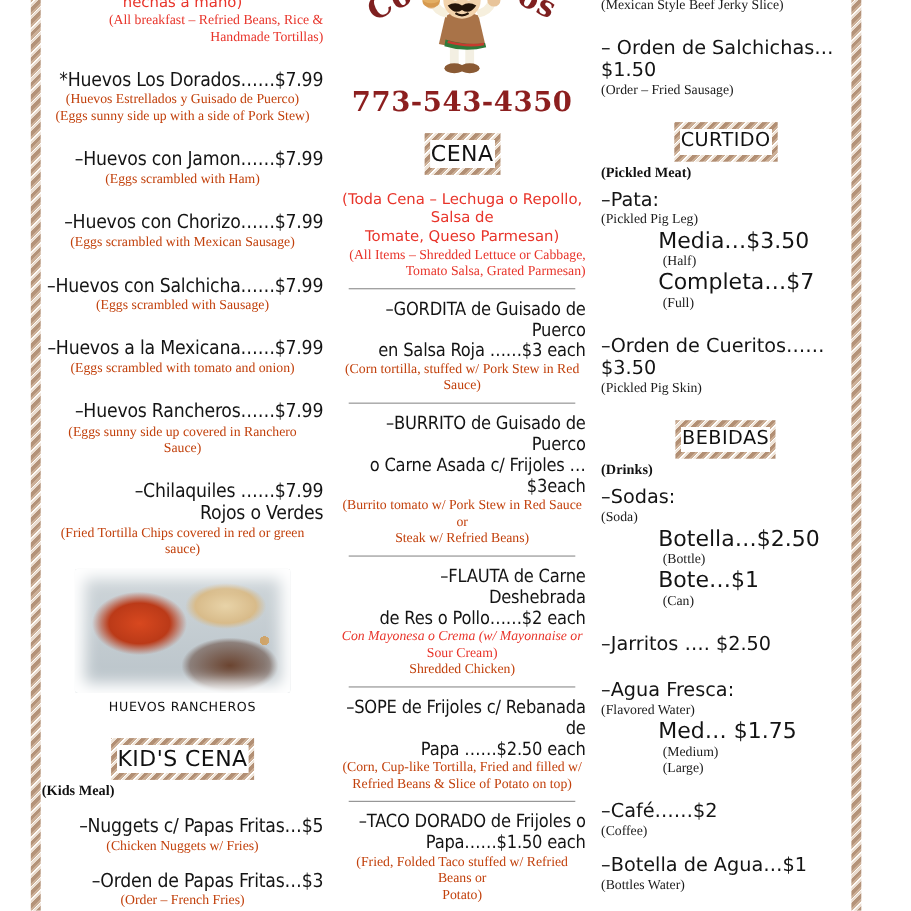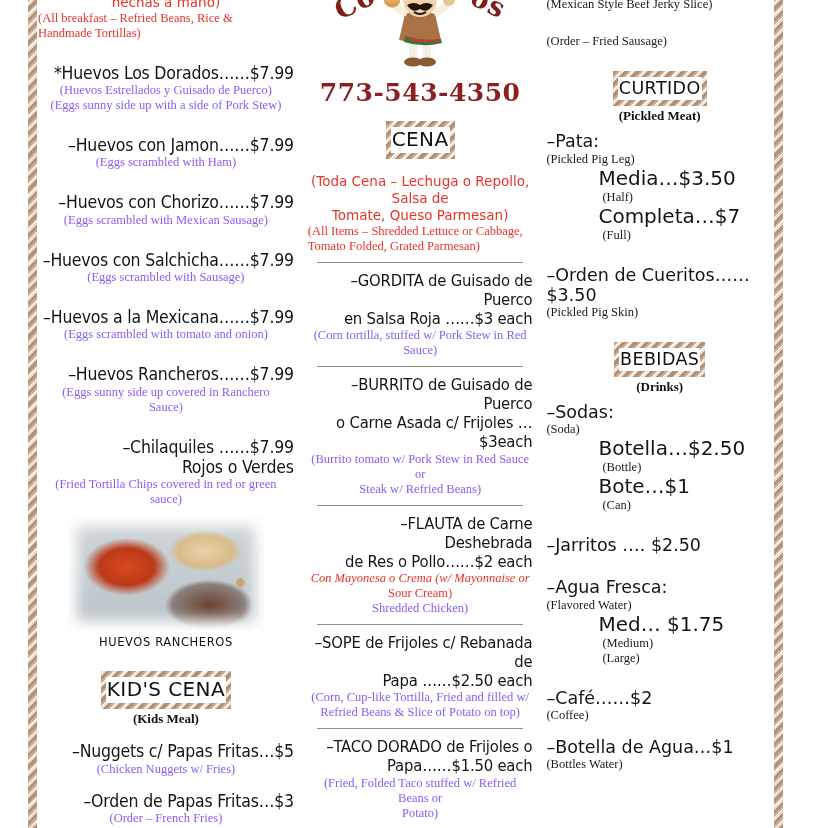--- a/index.html
+++ b/index.html
@@ -46,34 +46,34 @@
     color:#141414;
     text-align:right;
     letter-spacing:-.2px;
     line-height:1.16;
     font-stretch:condensed;
   }
   .item.lead{font-size:16.5px;}
   .desc{
     font-family:"Liberation Serif", serif;
     font-size:12.5px;
-    color:#8b5cf6;
+    color:#c2410c;
     text-align:center;
     line-height:1.2;
   }
   .desc.red, .redline{
     color:#e8342a;
   }
   .redline{
     font-family:"DejaVu Sans", sans-serif;
     font-size:13.5px;text-align:center;line-height:1.25;
   }
   .redserif{
     font-family:"Liberation Serif", serif;
-    font-size:12.5px;color:#e8342a;text-align:left;line-height:1.2;
+    font-size:12.5px;color:#e8342a;text-align:right;line-height:1.2;
   }
   .sp{height:14px;}
   .sp-s{height:7px;}
   .sp-l{height:22px;}
 
   
   .plaque-wrap{text-align:center;}
   .plaque{
     display:inline-block;
     padding:2px 1px 3px;
@@ -92,21 +92,21 @@
     font-family:"DejaVu Sans", sans-serif;
     font-size:20px;
     color:#111;
     letter-spacing:.4px;
     line-height:1.05;
   }
   .plaque.small{font-size:17.5px;}
   .plaque-sub{
     font-family:"Liberation Serif", serif;
     font-weight:bold;font-size:13px;color:#111;
-    text-align:center;margin-top:2px;
+    margin-top:2px;
   }
 
   .divider{
     height:0;border-top:1.5px solid #8c8c8c;
     margin:8px auto;width:92%;
   }
 
   .phone{
     font-family:"DejaVu Serif", serif;
     font-weight:bold;
@@ -308,21 +308,21 @@
 
       <div class="sp"></div>
       <div class="plaque-wrap">
         <div class="plaque">CENA</div>
       </div>
 
       <div class="sp"></div>
       <div class="redline">(Toda Cena – Lechuga o Repollo, Salsa de</div>
       <div class="redline">Tomate, Queso Parmesan)</div>
       <div class="redserif">(All Items – Shredded Lettuce or Cabbage,</div>
-      <div class="redserif">Tomato Folded, Grated Parmesan)</div>
+      <div class="redserif">Tomato Salsa, Grated Parmesan)</div>
 
       <div class="divider"></div>
 
       <div class="item lead">–GORDITA de Guisado de Puerco</div>
       <div class="item lead">en Salsa Roja ……$3 each</div>
       <div class="desc">(Corn tortilla, stuffed w/ Pork Stew in Red</div>
       <div class="desc">Sauce)</div>
 
       <div class="divider"></div>
 
@@ -357,20 +357,21 @@
         <div class="vignette"></div>
       </div>
 
     </div>
 
     <div class="col col-right">
 
       <div class="r-desc" style="margin-top:-3px">(Mexican Style Beef Jerky Slice)</div>
 
       <div class="sp-l"></div>
+      <div class="r-item">– Orden de Salchichas…$1.50</div>
       <div class="r-desc">(Order – Fried Sausage)</div>
 
       <div class="sp-l"></div>
       <div class="plaque-wrap">
         <div class="plaque small">CURTIDO</div>
       </div>
       <div class="plaque-sub">(Pickled Meat)</div>
 
       <div class="sp-s"></div>
       <div class="r-item">–Pata:</div>

